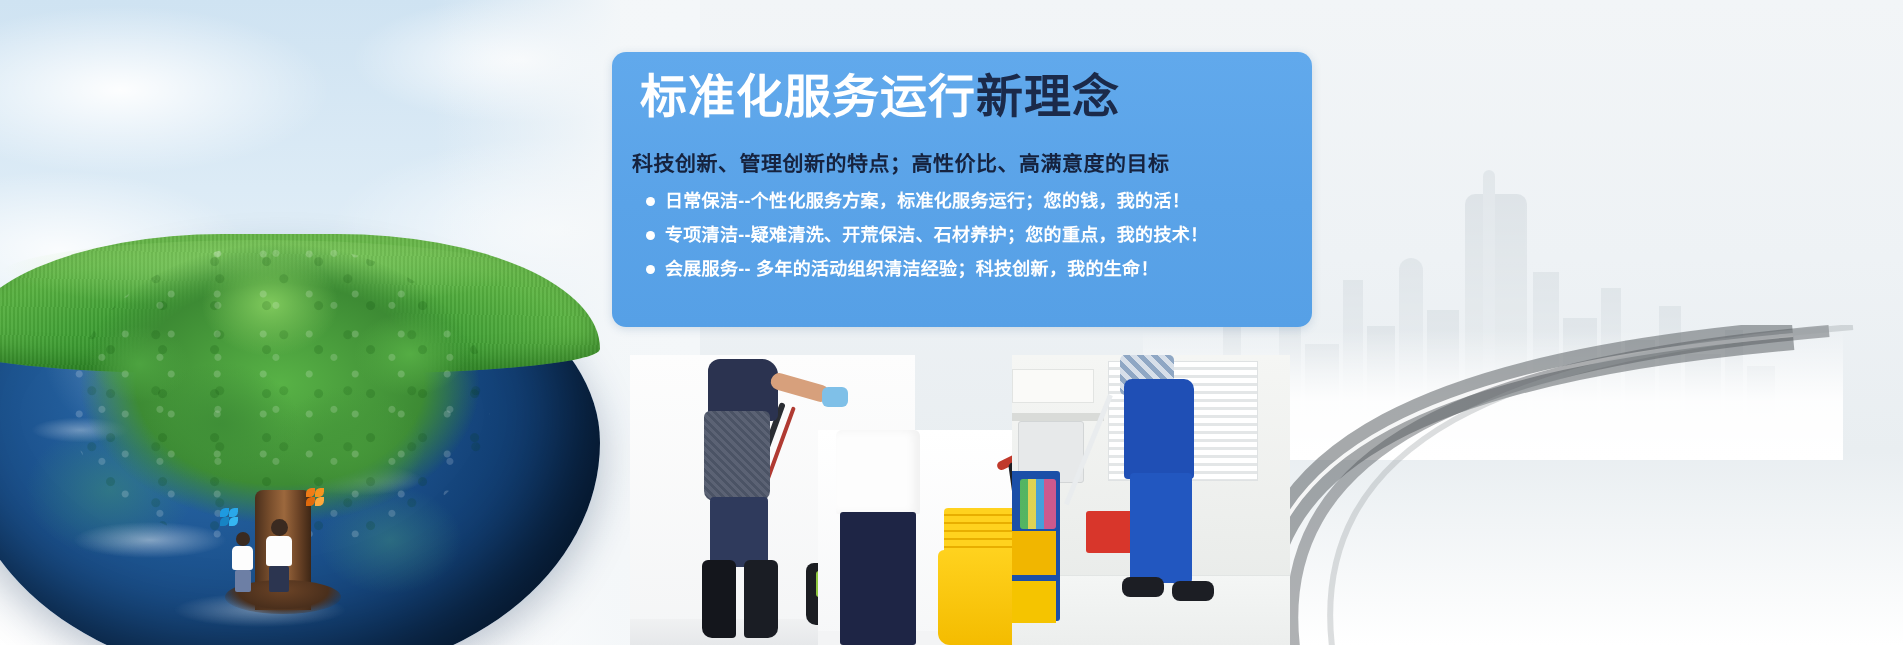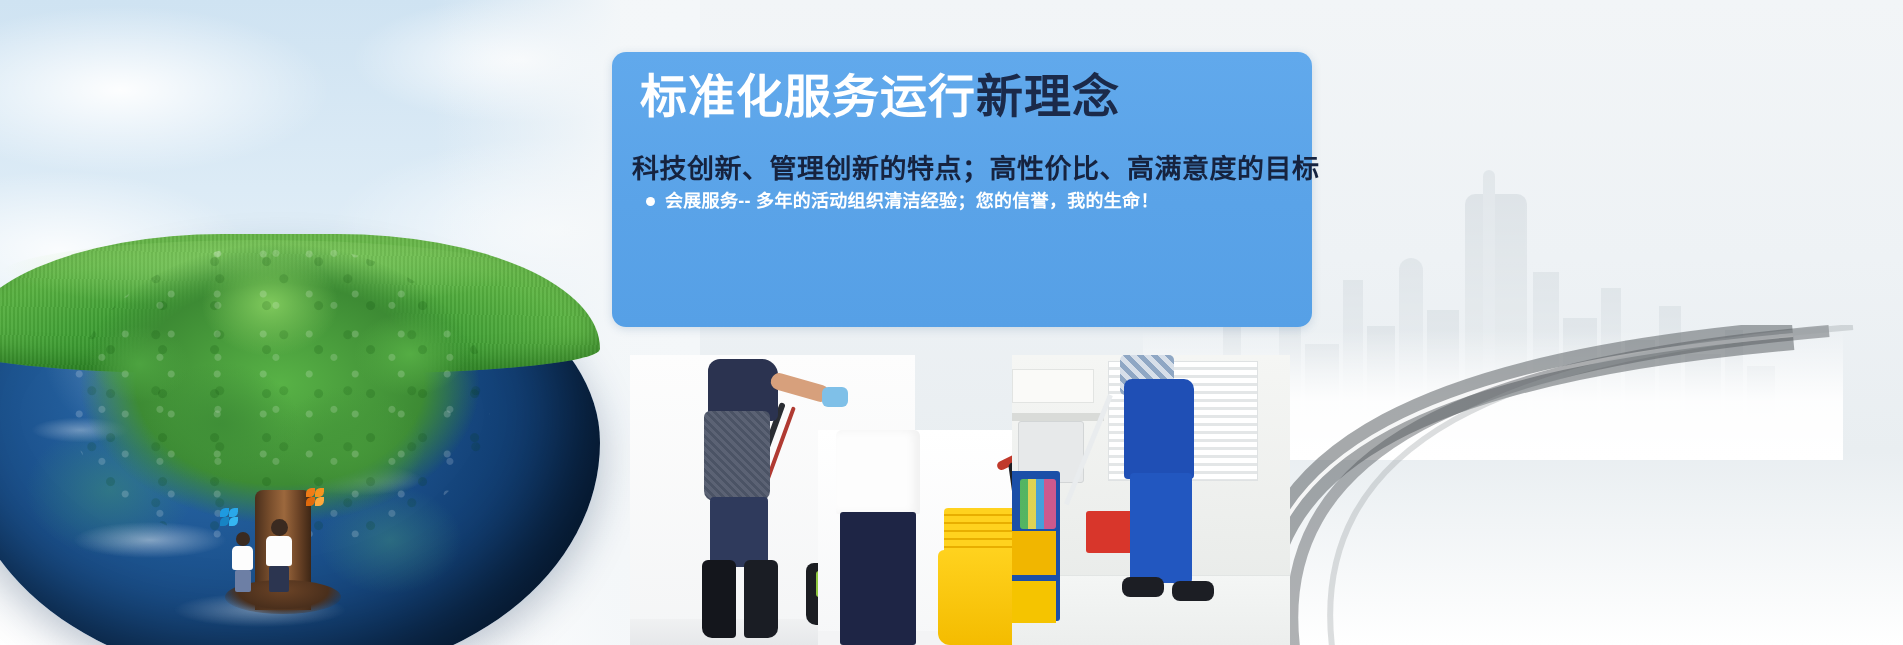--- a/index.html
+++ b/index.html
@@ -141,21 +141,21 @@
   }
   .headline{
     position:absolute; left:28px; top:20px;
     font-size:47px; line-height:1.08; font-weight:700; letter-spacing:1px;
     white-space:nowrap;
   }
   .headline .w{ color:#ffffff; }
   .headline .d{ color:#1b2a4a;margin-top:40px; }
   .subline{
     position:absolute; left:20px; top:95px; width:700px;
-    font-size:27px; font-weight:700; color:#16233f; white-space:nowrap;
+    font-size:21px; font-weight:700; color:#16233f; white-space:nowrap;
     letter-spacing:.5px;
   }
   .bullets{ position:absolute; left:34px; top:140px; list-style:none; }
   .bullets li{
     display:flex; align-items:center; gap:10px;
     color:#ffffff; font-size:18px; font-weight:700; line-height:1;
     margin-bottom:16px; white-space:nowrap; letter-spacing:.3px;
   }
   .dot{ width:9px; height:9px; border-radius:50%; background:#ffffff; flex:0 0 9px; }
 
@@ -301,21 +301,29 @@
   <div class="card">
     <div class="headline">
       <span class="w">标准化服务运行</span><span class="d">新理念</span>
     </div>
 
     <div class="subline">科技创新、管理创新的特点；高性价比、高满意度的目标</div>
 
     <ul class="bullets">
       <li>
         <span class="dot"></span>
-        <span>会展服务-- 多年的活动组织清洁经验；您的信誉，我的生命！</span>
+        <span>日常保洁--个性化服务方案，标准化服务运行；您的钱，我的活！</span>
+      </li>
+      <li>
+        <span class="dot"></span>
+        <span>专项清洁--疑难清洗、开荒保洁、石材养护；您的重点，我的技术！</span>
+      </li>
+      <li>
+        <span class="dot"></span>
+        <span>会展服务-- 多年的活动组织清洁经验；科技创新，我的生命！</span>
       </li>
     </ul>
   </div>
 
   <div class="photos">
 
     <div class="photo ph1">
       <div class="p1-floor"></div>
       <div class="p1-machine"></div>
       <div class="p1-wheel"></div>

